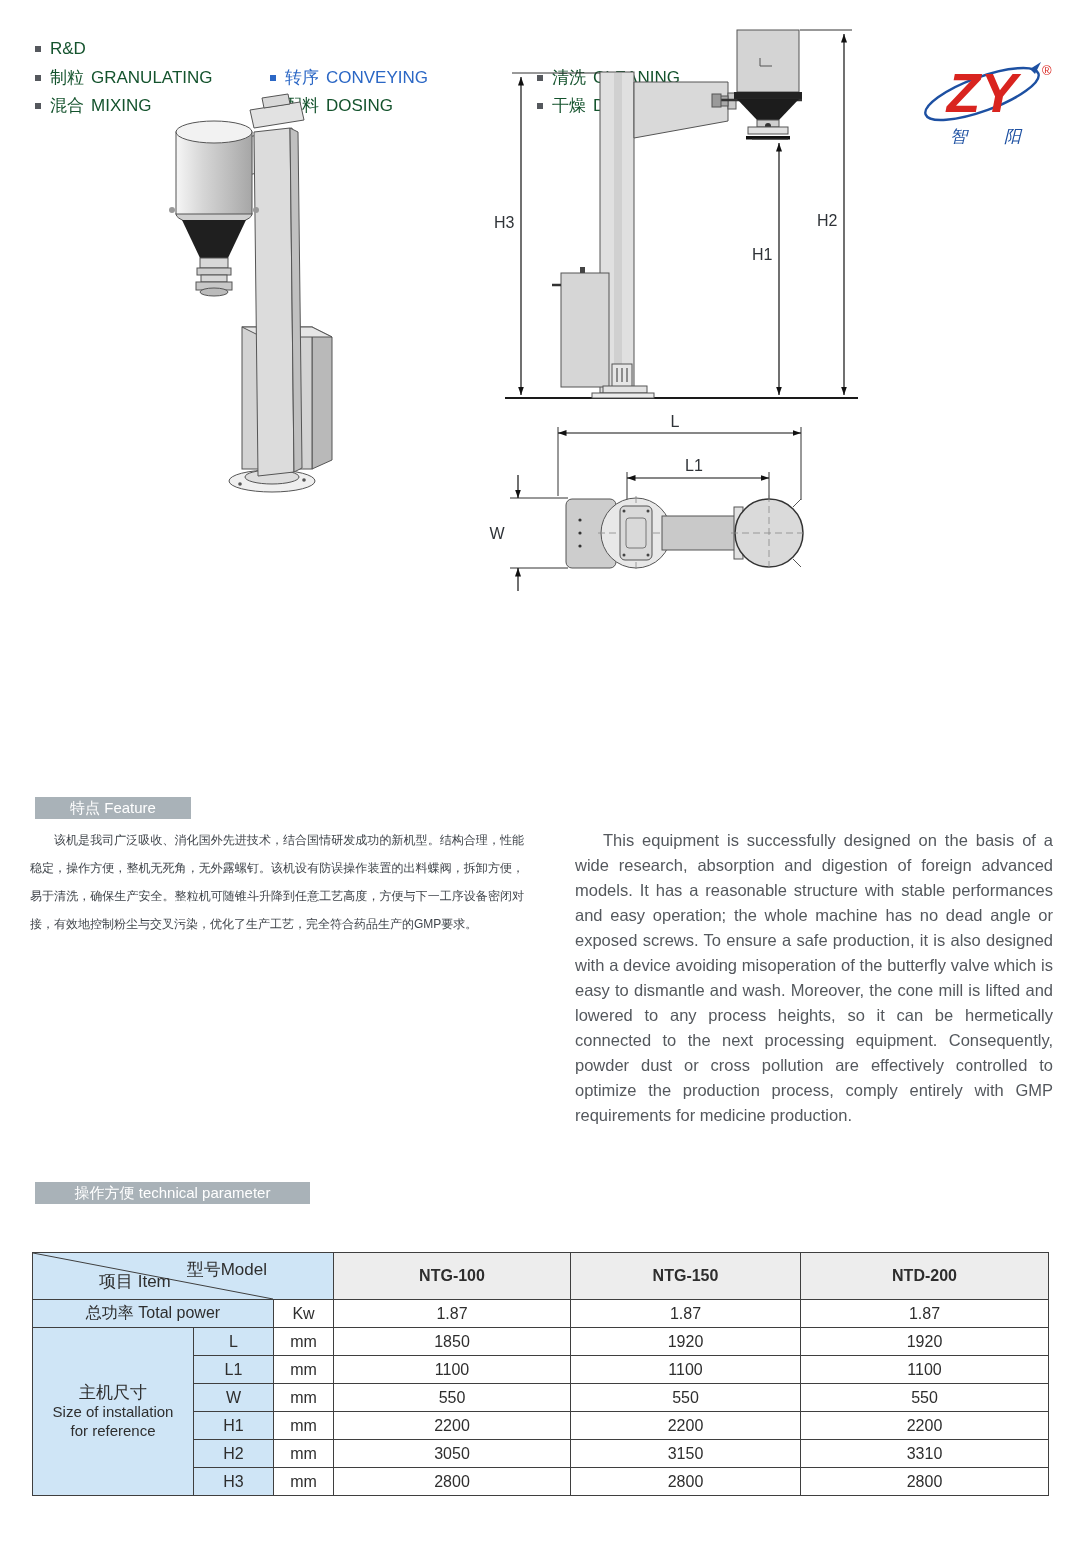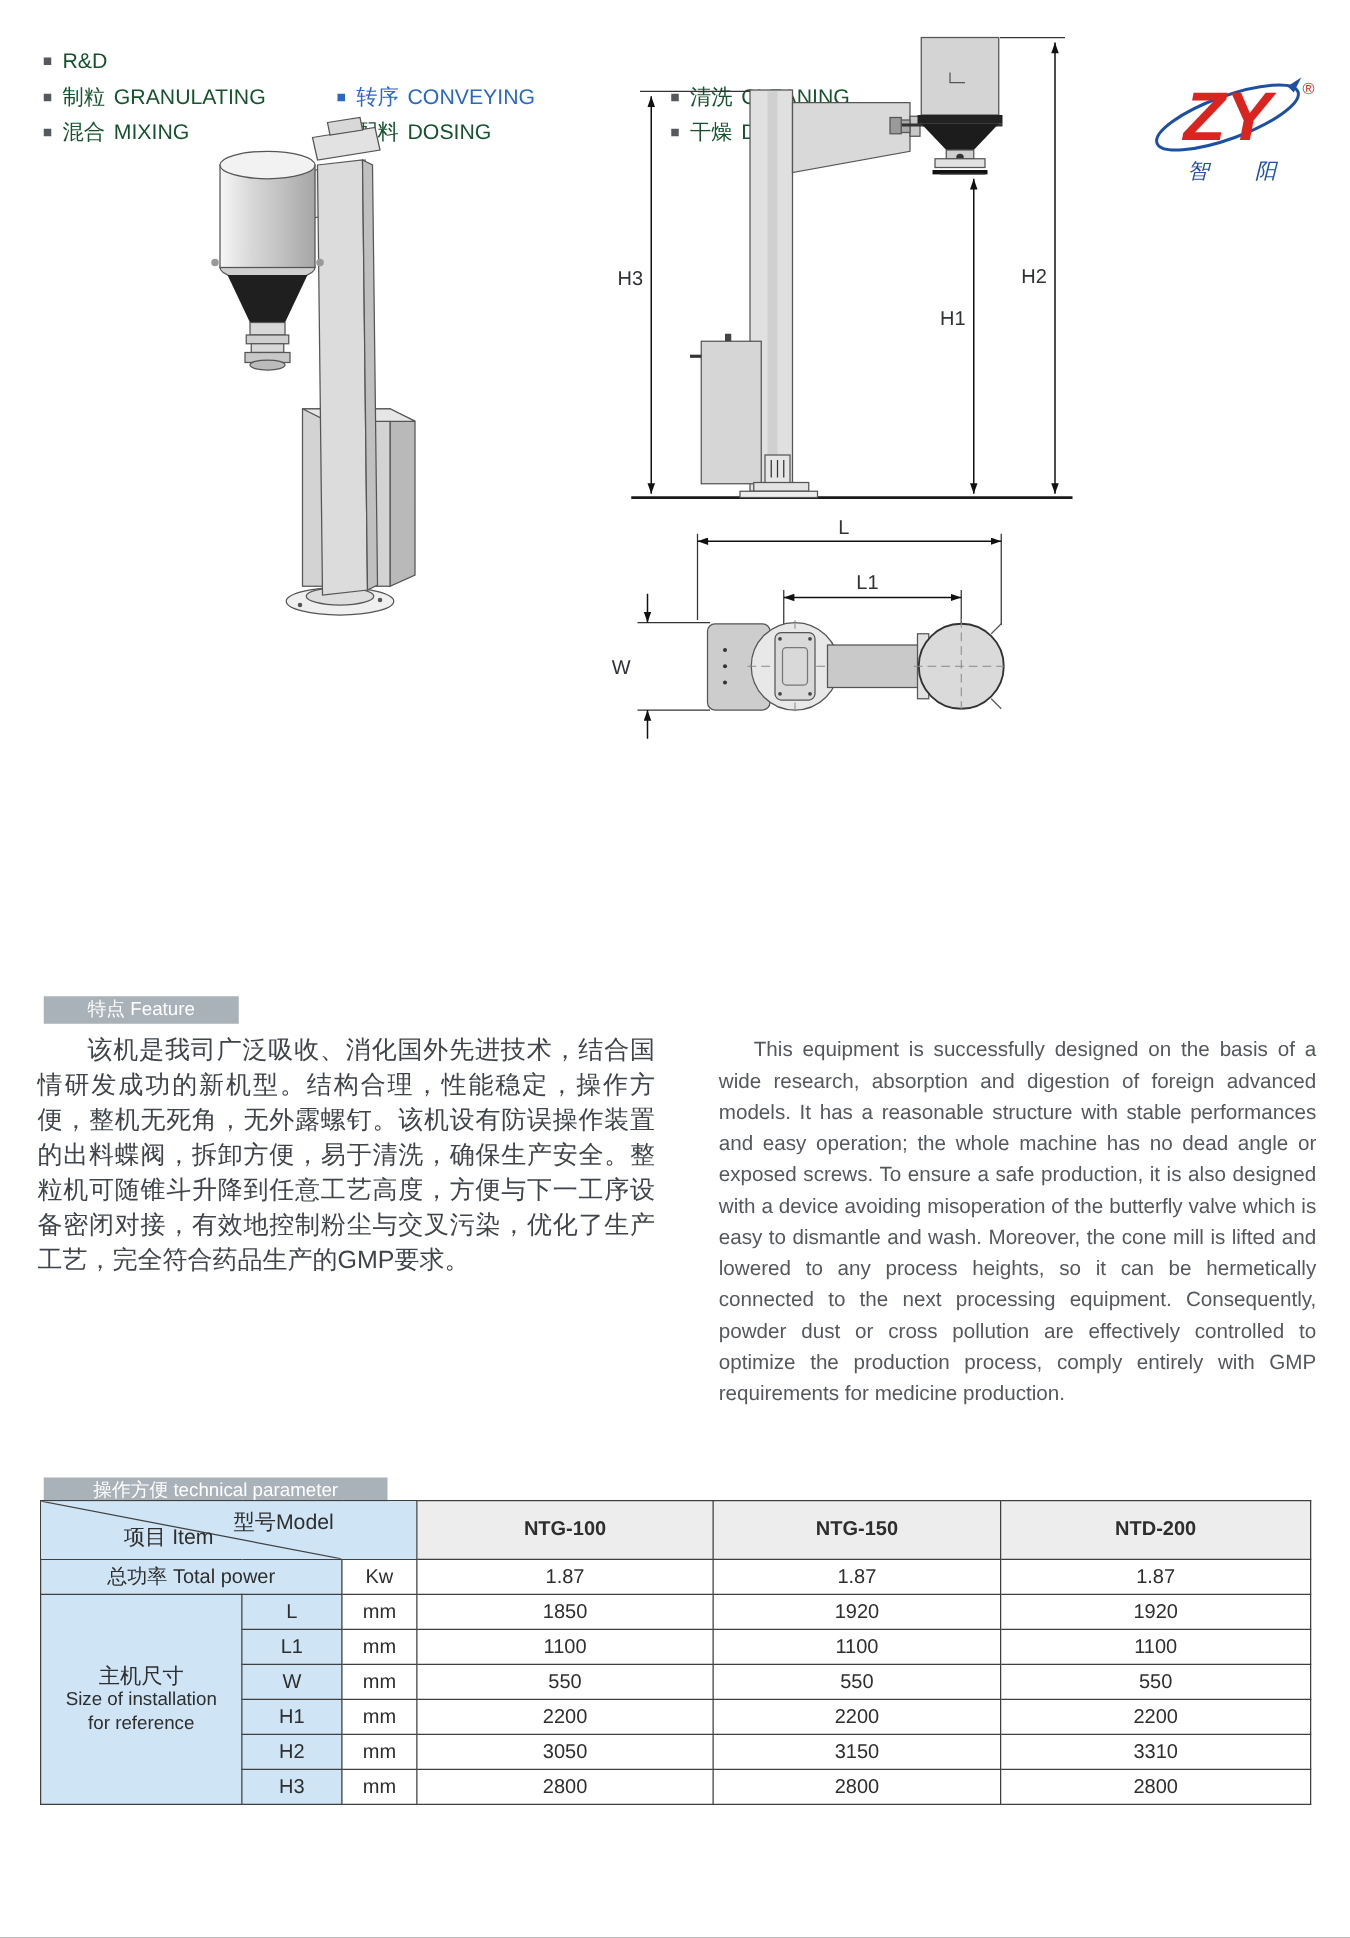--- a/index.html
+++ b/index.html
@@ -8,24 +8,24 @@
   
   .hdr-item{position:absolute;font-size:17px;color:#14532d;white-space:nowrap;line-height:22px;}
   .hdr-item .zh{margin-right:7px;font-weight:400;}
   .hdr-item .bullet{display:inline-block;width:6px;height:6px;background:#55585d;margin-right:9px;vertical-align:2px;}
   .hdr-item.active{color:#2b67c5;}
   .hdr-item.active .bullet{background:#2b67c5;}
   
   .bar{position:absolute;background:#a9b2b8;color:#ffffff;font-size:15px;height:22px;line-height:22px;text-align:center;}
   
   .para{position:absolute;text-align:justify;}
-  .para-zh{left:30px;top:826px;width:494px;font-size:20px;line-height:28px;color:#3f444a;text-indent:2em;}
+  .para-zh{left:30px;top:826px;width:494px;font-size:12px;line-height:28px;color:#3f444a;text-indent:2em;}
   .para-en{left:575px;top:828px;width:478px;font-size:16.5px;line-height:25px;color:#54585d;text-indent:28px;}
   
-  table.spec{position:absolute;left:32px;top:1200px;border-collapse:collapse;table-layout:fixed;width:1016px;}
+  table.spec{position:absolute;left:32px;top:1252px;border-collapse:collapse;table-layout:fixed;width:1016px;}
   table.spec td{border:1px solid #3f3f3f;text-align:center;font-size:16px;color:#2e2e2e;padding:0;height:27px;}
   table.spec tr.hd td{height:46px;}
   td.blue{background:#cfe5f6;}
   td.gray{background:#ededed;font-size:17px;font-weight:bold;}
   td.diag{position:relative;background:#cfe5f6;}
   .diag svg{position:absolute;left:0;top:0;}
   .diag .model-lbl{position:absolute;top:5px;right:66px;font-size:17px;}
   .diag .item-lbl{position:absolute;bottom:6px;left:66px;font-size:17px;}
   td.group{line-height:1.25;}
   td.group .g-zh{font-size:17px;}

